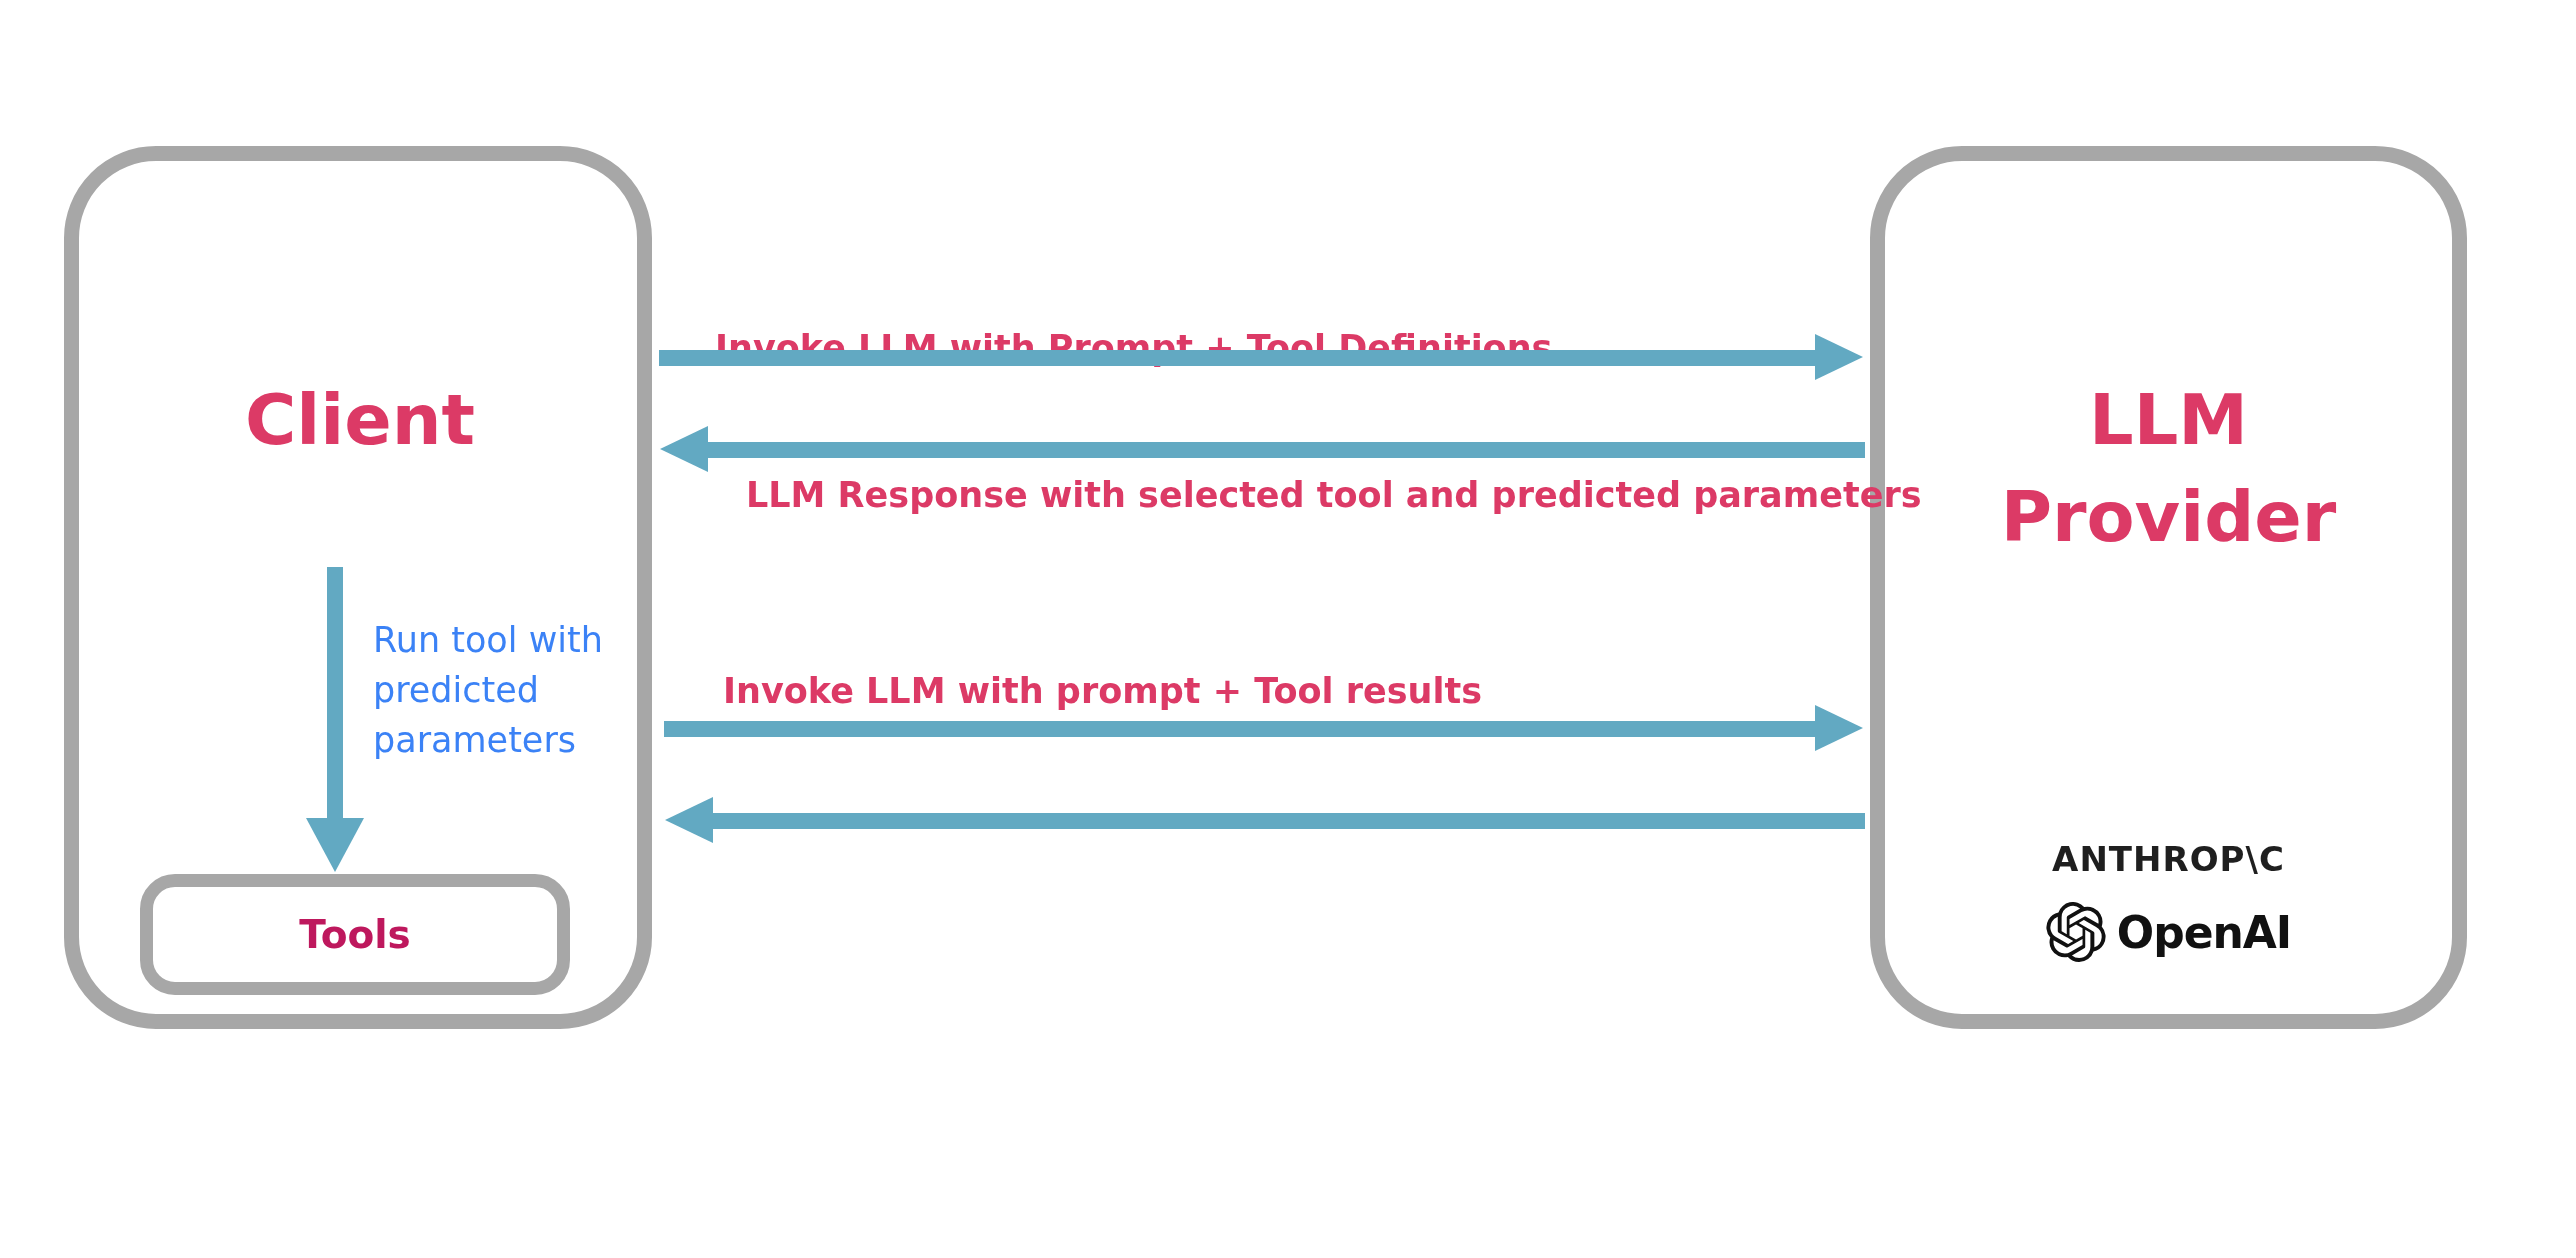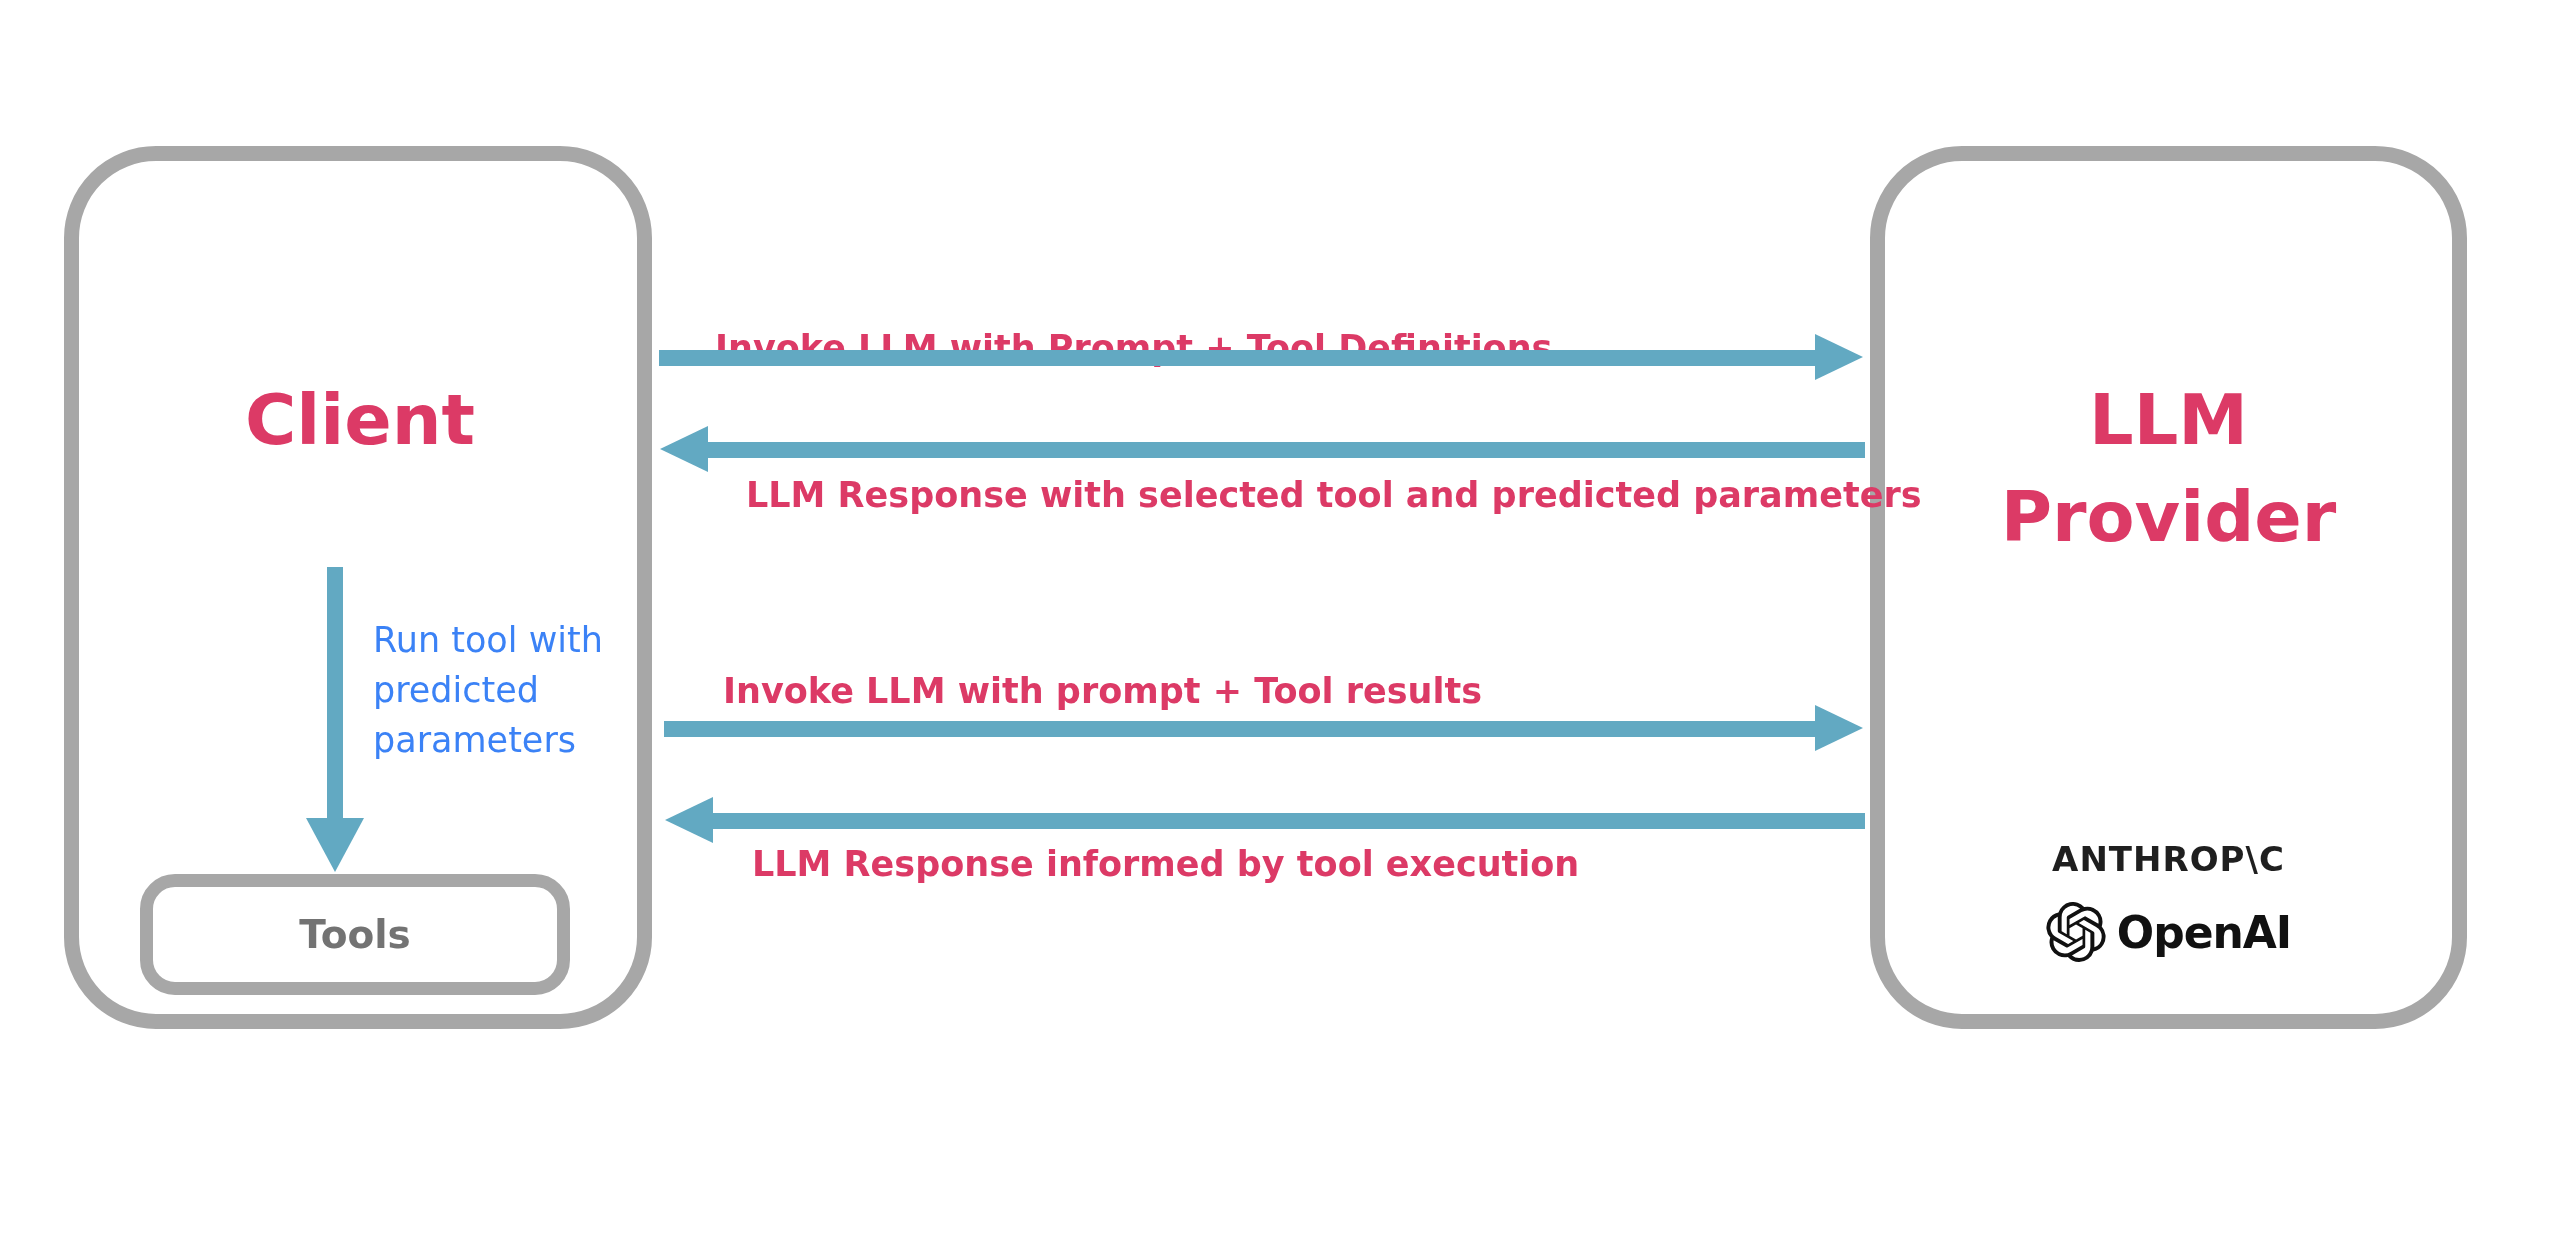--- a/index.html
+++ b/index.html
@@ -61,21 +61,21 @@
   #run-tool-label {
     position: absolute;
     left: 373px; top: 615px; width: 271px;
     color: #3b82f6;
     font-size: 35px;
     line-height: 50px;
     font-weight: normal;
   }
 
   #tools-label {
-    color: #737373;
+    color: #be185d;
     font-size: 39px;
     font-weight: bold;
   }
 
   
   .harrow { position: absolute; height: 46px; }
   .harrow .bar {
     position: absolute;
     top: 15.5px; height: 16.4px;
     background: #62a9c2;
@@ -188,21 +188,20 @@
   <div id="label-m3" class="msg-label">Invoke LLM with prompt + Tool results</div>
   <div id="arrow-m3" class="harrow">
     <div class="bar"></div>
     <div class="head-right"></div>
   </div>
 
   <div id="arrow-m4" class="harrow">
     <div class="head-left"></div>
     <div class="bar"></div>
   </div>
-  <div id="label-m4" class="msg-label">LLM Response informed by tool execution</div>
 
   <div id="anthropic-wordmark">ANTHROP\C</div>
   <div id="openai-row">
     <svg viewBox="0 0 24 24" fill="#111111" xmlns="http://www.w3.org/2000/svg">
       <path d="M22.2819 9.8211a5.9847 5.9847 0 0 0-.5157-4.9108 6.0462 6.0462 0 0 0-6.5098-2.9A6.0651 6.0651 0 0 0 4.9807 4.1818a5.9847 5.9847 0 0 0-3.9977 2.9 6.0462 6.0462 0 0 0 .7427 7.0966 5.98 5.98 0 0 0 .511 4.9107 6.051 6.051 0 0 0 6.5146 2.9001A5.9847 5.9847 0 0 0 13.2599 24a6.0557 6.0557 0 0 0 5.7718-4.2058 5.9894 5.9894 0 0 0 3.9977-2.9001 6.0557 6.0557 0 0 0-.7475-7.073zm-9.022 12.6081a4.4755 4.4755 0 0 1-2.8764-1.0408l.1419-.0804 4.7783-2.7582a.7948.7948 0 0 0 .3927-.6813v-6.7369l2.02 1.1686a.071.071 0 0 1 .038.0615v5.5826a4.504 4.504 0 0 1-4.4945 4.4849zm-9.6607-4.1254a4.4708 4.4708 0 0 1-.5346-3.0137l.142.0852 4.783 2.7582a.7712.7712 0 0 0 .7806 0l5.8428-3.3685v2.3324a.0804.0804 0 0 1-.0332.0615L9.74 19.9502a4.4992 4.4992 0 0 1-6.1408-1.6464zM2.3408 7.8956a4.485 4.485 0 0 1 2.3655-1.9728V11.6a.7664.7664 0 0 0 .3879.6765l5.8144 3.3543-2.0201 1.1685a.0757.0757 0 0 1-.071 0l-4.8303-2.7865A4.504 4.504 0 0 1 2.3408 7.8956zm16.5963 3.8558L13.1038 8.364 15.1192 7.2a.0757.0757 0 0 1 .071 0l4.8303 2.7913a4.4944 4.4944 0 0 1-.6765 8.1042v-5.6772a.79.79 0 0 0-.407-.667zm2.0107-3.0231l-.142-.0852-4.7735-2.7818a.7759.7759 0 0 0-.7854 0L9.409 9.2297V6.8974a.0662.0662 0 0 1 .0284-.0615l4.8303-2.7866a4.4992 4.4992 0 0 1 6.6802 4.66zM8.3065 12.863l-2.02-1.1638a.0804.0804 0 0 1-.038-.0567V6.0742a4.4992 4.4992 0 0 1 7.3757-3.4537l-.142.0805L8.704 5.459a.7948.7948 0 0 0-.3927.6813zm1.0976-2.3654l2.602-1.4998 2.6069 1.4998v2.9994l-2.5974 1.4997-2.6067-1.4997z"></path>
     </svg>
     <span id="openai-label">OpenAI</span>
   </div>
 
 </div>

